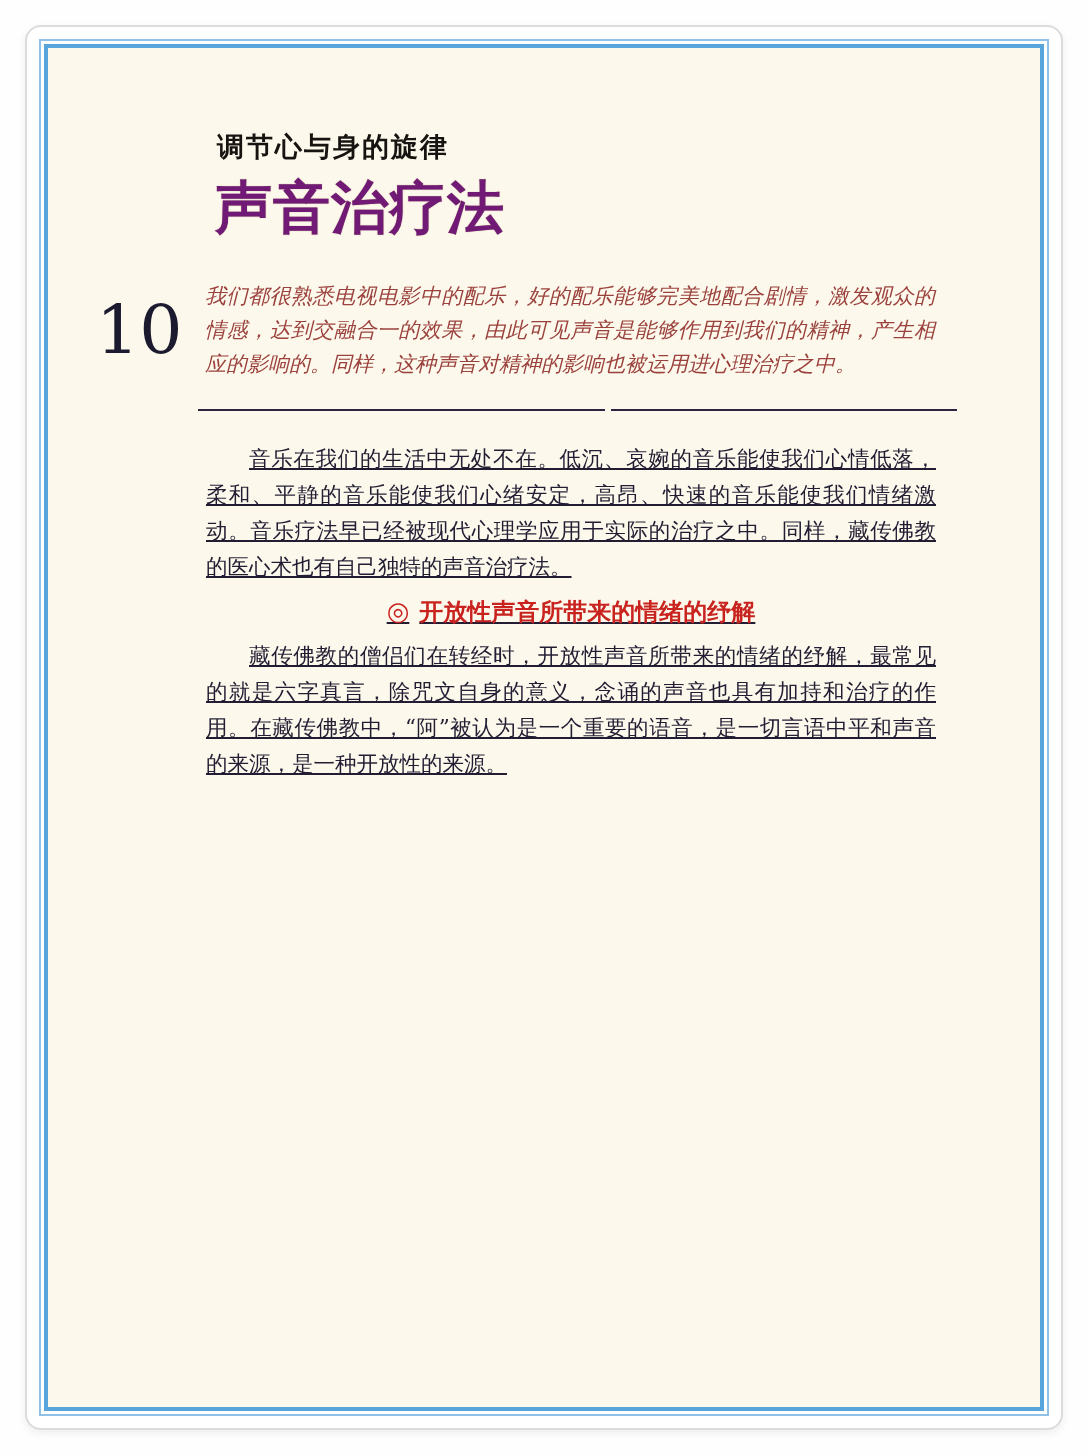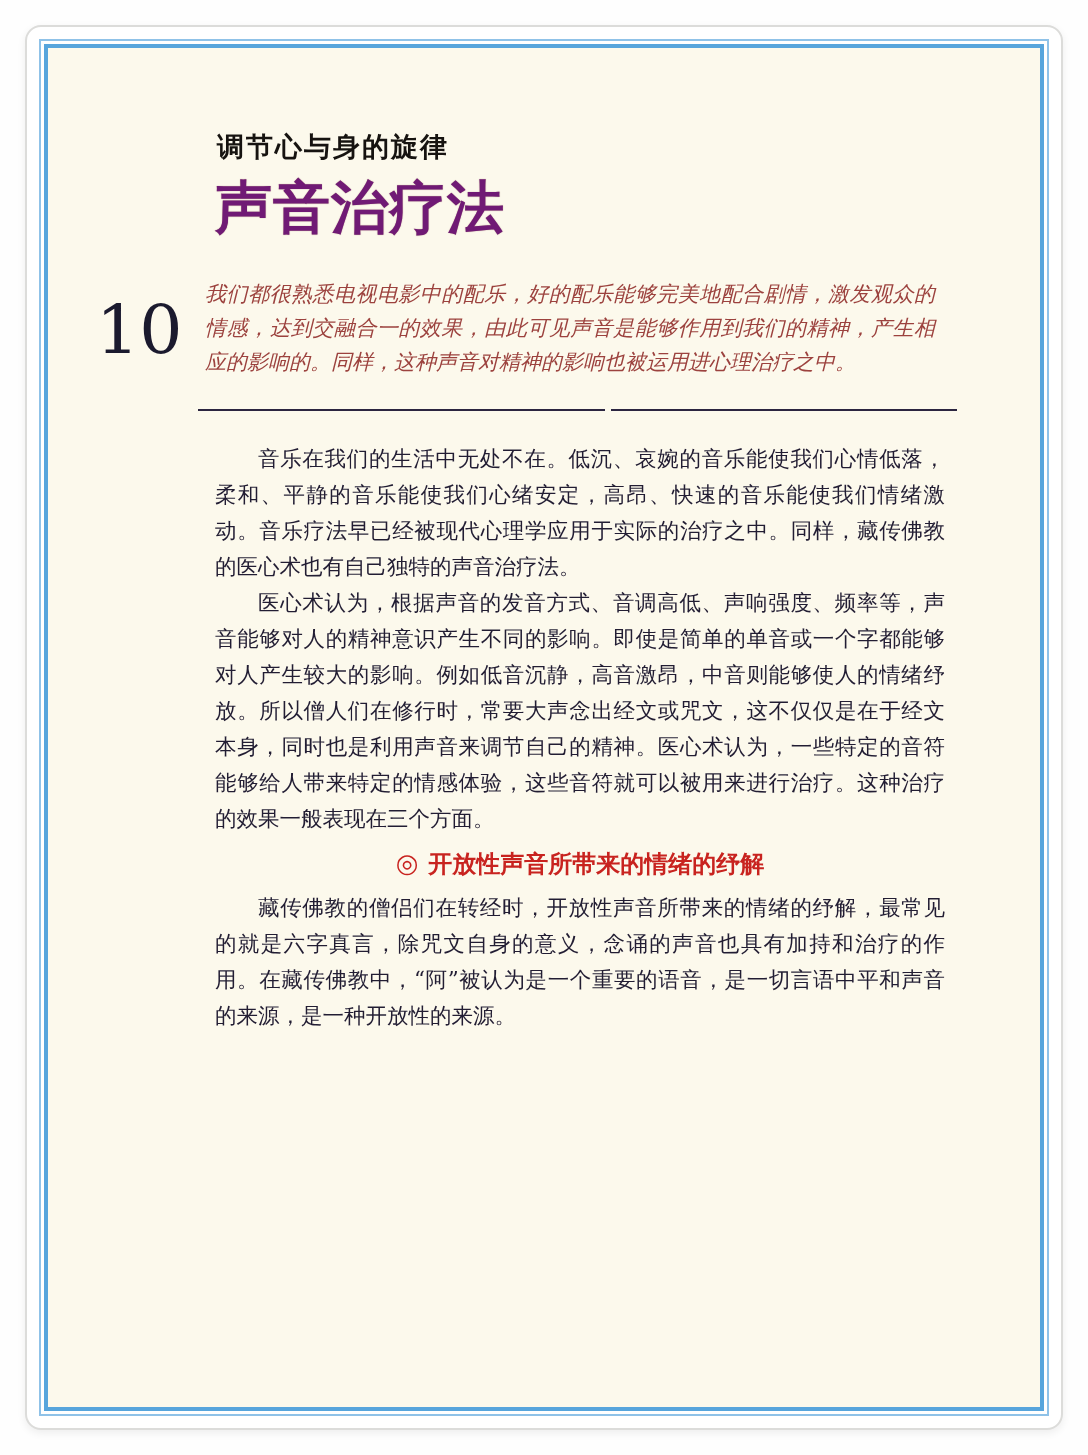--- a/index.html
+++ b/index.html
@@ -62,47 +62,48 @@
     font-weight: bold;
     font-size: 57px;
     letter-spacing: 1px;
     color: #701a75;
     text-shadow: 0 0 1px rgba(90,10,20,0.55);
   }
   .intro {
     position: absolute;
     left: 205px; top: 279px;
     width: 730px;
-    font-family: Liberation Mono, monospace;
+    font-family: Liberation Sans, sans-serif;
     font-style: italic;
     font-size: 21px;
     line-height: 34px;
     color: #9c423e;
     text-align: justify;
     text-justify: inter-character;
   }
   .divider {
     position: absolute;
     left: 198px; top: 409px;
     width: 759px; height: 2px;
     background: linear-gradient(to right,
       #2b2540 0%, #2b2540 53.6%,
       rgba(43,37,64,0) 53.6%, rgba(43,37,64,0) 54.4%,
       #2b2540 54.4%, #2b2540 100%);
   }
   .body-copy {
     position: absolute;
-    left: 215px; top: 441px;
+    left: 206px; top: 441px;
     width: 730px;
     font-family: "DejaVu Serif", serif;
     font-size: 21.5px;
     line-height: 36px;
     color: #221d33;
     text-align: justify;
     text-justify: inter-character;
+    text-decoration: underline;
   }
   .body-copy p {
     margin: 0;
     text-indent: 2em;
   }
   .section-heading {
     margin: 9px 0 8px 0;
     font-family: "DejaVu Sans", sans-serif;
     font-weight: bold;
     font-size: 24px;
@@ -132,19 +133,18 @@
   <div class="subtitle">调节心与身的旋律</div>
 
   <div class="main-title">声音治疗法</div>
 
   <div class="intro">我们都很熟悉电视电影中的配乐，好的配乐能够完美地配合剧情，激发观众的情感，达到交融合一的效果，由此可见声音是能够作用到我们的精神，产生相应的影响的。同样，这种声音对精神的影响也被运用进心理治疗之中。</div>
 
   <div class="divider"></div>
 
   <div class="body-copy">
     <p>音乐在我们的生活中无处不在。低沉、哀婉的音乐能使我们心情低落，柔和、平静的音乐能使我们心绪安定，高昂、快速的音乐能使我们情绪激动。音乐疗法早已经被现代心理学应用于实际的治疗之中。同样，藏传佛教的医心术也有自己独特的声音治疗法。</p>
-    <p>医心术认为，根据声音的发音方式、音调高低、声响强度、频率等，声音能够对人的精神意识产生不同的影响。即使是简单的单音或一个字都能够对人产生较大的影响。例如低音沉静，高音激昂，中音则能够使人的情绪纾放。所以僧人们在修行时，常要大声念出经文或咒文，这不仅仅是在于经文本身，同时也是利用声音来调节自己的精神。医心术认为，一些特定的音符能够给人带来特定的情感体验，这些音符就可以被用来进行治疗。这种治疗的效果一般表现在三个方面。</p>
     <div class="section-heading">
       <span class="bullet">◎</span><span>开放性声音所带来的情绪的纾解</span>
     </div>
     <p>藏传佛教的僧侣们在转经时，开放性声音所带来的情绪的纾解，最常见的就是六字真言，除咒文自身的意义，念诵的声音也具有加持和治疗的作用。在藏传佛教中，“阿”被认为是一个重要的语音，是一切言语中平和声音的来源，是一种开放性的来源。</p>
   </div>
 </div>
 
 </body></html>

